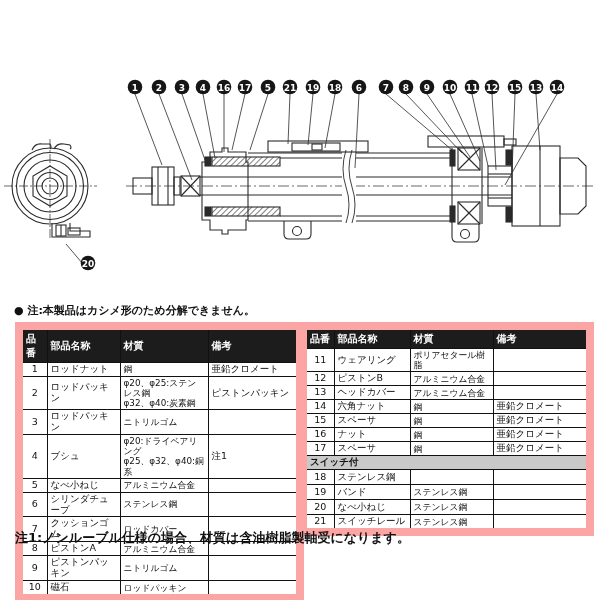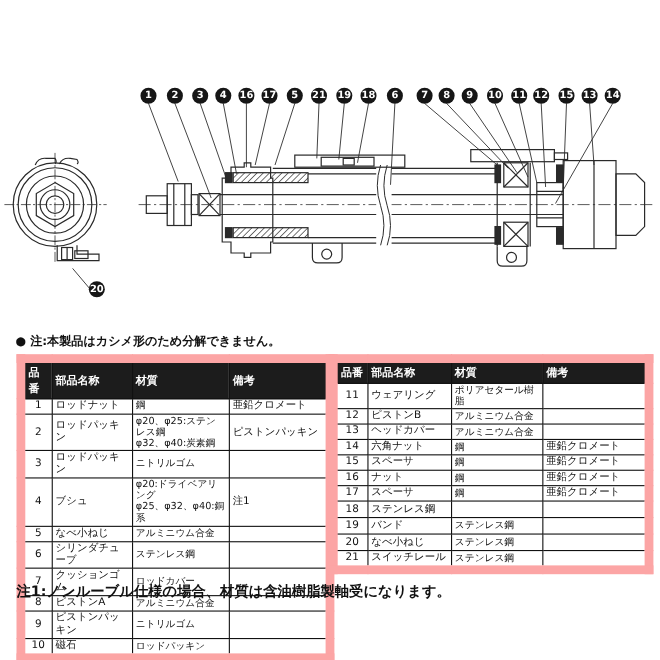--- a/index.html
+++ b/index.html
@@ -369,20 +369,23 @@
         <td>ナット</td>
         <td class="ml">鋼</td>
         <td>亜鉛クロメート</td>
       </tr>
       <tr style="height: 14px;">
         <td class="col-no">17</td>
         <td>スペーサ</td>
         <td class="ml">鋼</td>
         <td>亜鉛クロメート</td>
       </tr>
+      <tr class="section-row">
+        <td colspan="4">スイッチ付</td>
+      </tr>
       <tr style="height: 15px;">
         <td class="col-no">18</td>
         <td>ステンレス鋼</td>
         <td class="ml"></td>
         <td></td>
       </tr>
       <tr style="height: 15px;">
         <td class="col-no">19</td>
         <td>バンド</td>
         <td class="ml">ステンレス鋼</td>

